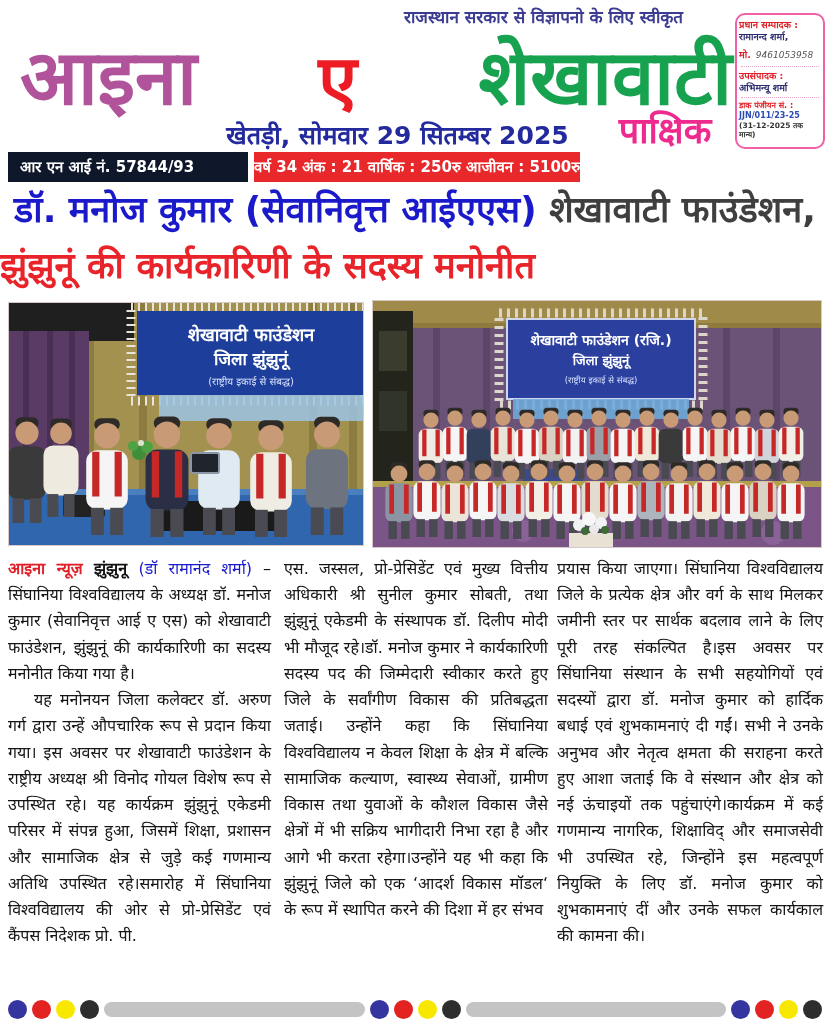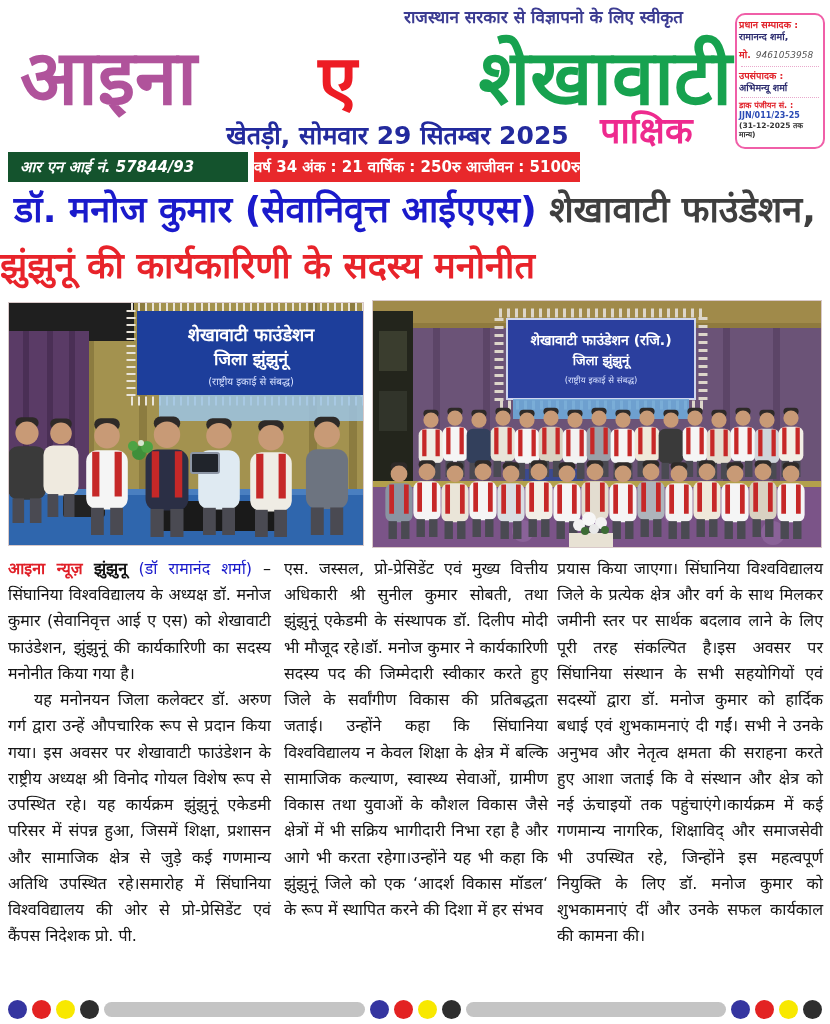--- a/index.html
+++ b/index.html
@@ -21,40 +21,40 @@
   }
   .masthead .t1 { color:#b0539b; font-size:76px; }
   .masthead .t2 { color:#ed1c24; font-size:70px; }
   .masthead .t3 { color:#17a24f; font-size:76px; }
   .dateline {
     position:absolute; top:117px; left:225px; width:345px;
     font-size:25px; font-weight:bold; color:#232a9d; text-align:center; white-space:nowrap;
   }
   .frequency {
     position:absolute; top:105px; left:600px; width:130px;
-    font-size:36px; font-weight:bold; color:#ee2a8e; text-align:left; white-space:nowrap;
+    font-size:36px; font-weight:bold; color:#ee2a8e; text-align:center; white-space:nowrap;
   }
   .editor-box {
     position:absolute; top:13px; left:735px; width:90px; height:136px;
     border:2px solid #f05fa8; border-radius:10px; background:#fff;
     padding:4px 2px; text-align:left; line-height:1.25;
   }
   .editor-box .lbl { color:#e02028; font-weight:bold; font-size:9.5px; }
   .editor-box .val { color:#2b2b6e; font-weight:bold; font-size:9.5px; }
   .editor-box .num { color:#555; font-style:italic; font-size:9px; }
   .editor-box .sep { border-top:1px dotted #e9a8cc; margin:3px 2px; }
   .editor-box .tiny-lbl { color:#e02028; font-weight:bold; font-size:8px; }
   .editor-box .tiny-val { color:#2b4bb5; font-weight:bold; font-size:8px; }
   .editor-box .tiny-dark { color:#333; font-weight:bold; font-size:7.5px; }
   
   .strip-seg {
     position:absolute; top:152px; height:30px; color:#fff; font-weight:bold;
     font-size:15px; line-height:30px; white-space:nowrap; overflow:hidden;
   }
-  .strip-navy { background:#14532d;font-style:italic; }
+  .strip-navy { background:#0f172a; }
   .strip-red  { background:#e8282b; }
   .seg1 { left:8px;  width:240px; padding-left:12px; }
   .seg2 { left:254px; width:326px; text-align:center; }
   .seg3 { left:586px; width:236px; text-align:center; }
   
   .headline-1 {
     position:absolute; top:184px; left:0; width:830px; text-align:center;
     font-size:36px; font-weight:bold; white-space:nowrap;
   }
   .headline-1 .hl-blue { color:#1a1acb; }

